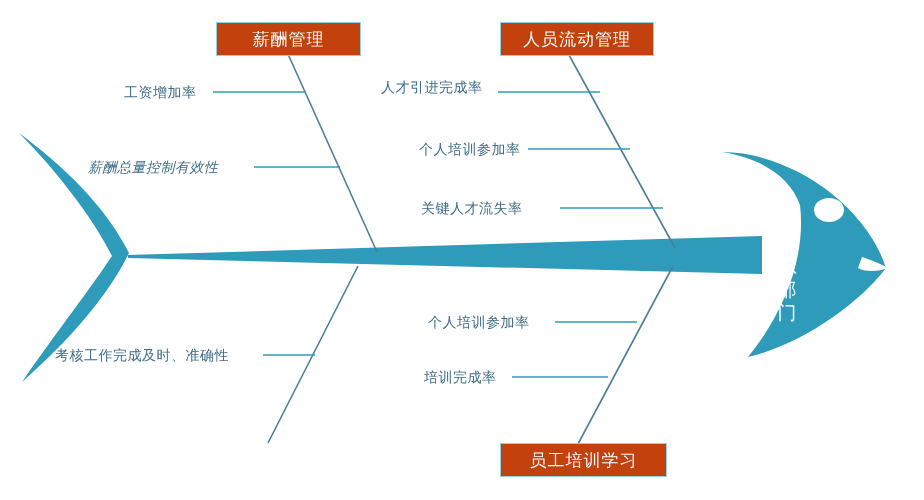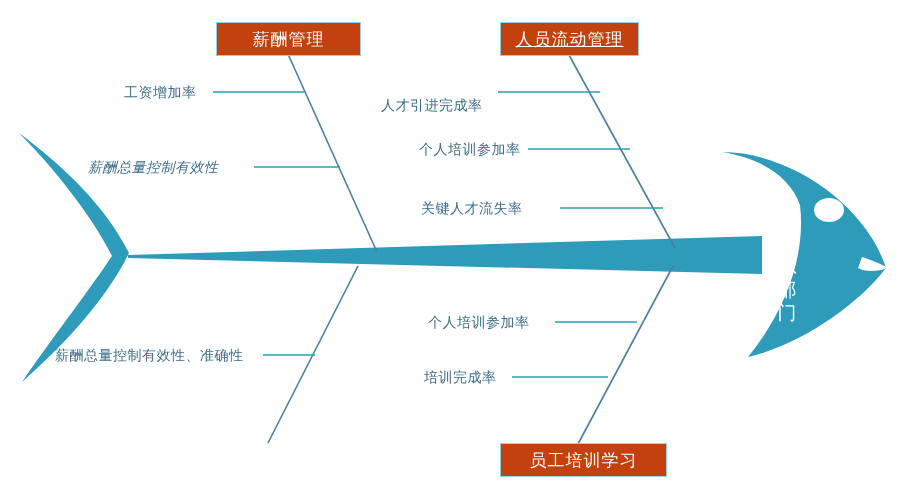--- a/index.html
+++ b/index.html
@@ -102,40 +102,40 @@
     <line x1="263" y1="355" x2="315" y2="355" stroke="#2e9bba" stroke-width="1.4"></line>
 
     <line x1="555" y1="322" x2="637" y2="322" stroke="#2e9bba" stroke-width="1.4"></line>
     <line x1="512" y1="377" x2="608" y2="377" stroke="#2e9bba" stroke-width="1.4"></line>
   </svg>
 
   <div class="cat-box" style="left:216px; top:22px; width:145px;">
     <span>薪酬管理</span>
   </div>
 
-  <div class="cat-box" style="left:500px; top:22px; width:139px;text-decoration:underline;">
+  <div class="cat-box" style="left:500px; top:22px; width:154px;">
     <span>人员流动管理</span>
   </div>
 
 
   <div class="cat-box" style="left:500px; top:443px; width:167px;">
     <span>员工培训学习</span>
   </div>
 
   <div class="cause-label" style="left:124px; top:85px;">工资增加率</div>
 
   <div class="cause-label" style="left:88px; top:160px;font-style:italic;">薪酬总量控制有效性</div>
 
-  <div class="cause-label" style="left:381px; top:98px;">人才引进完成率</div>
+  <div class="cause-label" style="left:381px; top:80px;">人才引进完成率</div>
 
   <div class="cause-label" style="left:419px; top:142px;">个人培训参加率</div>
 
   <div class="cause-label" style="left:421px; top:201px;">关键人才流失率</div>
 
-  <div class="cause-label" style="left:55px; top:348px;">薪酬总量控制有效性、准确性</div>
+  <div class="cause-label" style="left:55px; top:348px;">考核工作完成及时、准确性</div>
 
   <div class="cause-label" style="left:428px; top:315px;">个人培训参加率</div>
 
   <div class="cause-label" style="left:424px; top:370px;text-align:right;">培训完成率</div>
 
   <div class="head-text" style="left:775px; top:185px;">人力资源部门</div>
 
 </div>
 
 </body></html>

